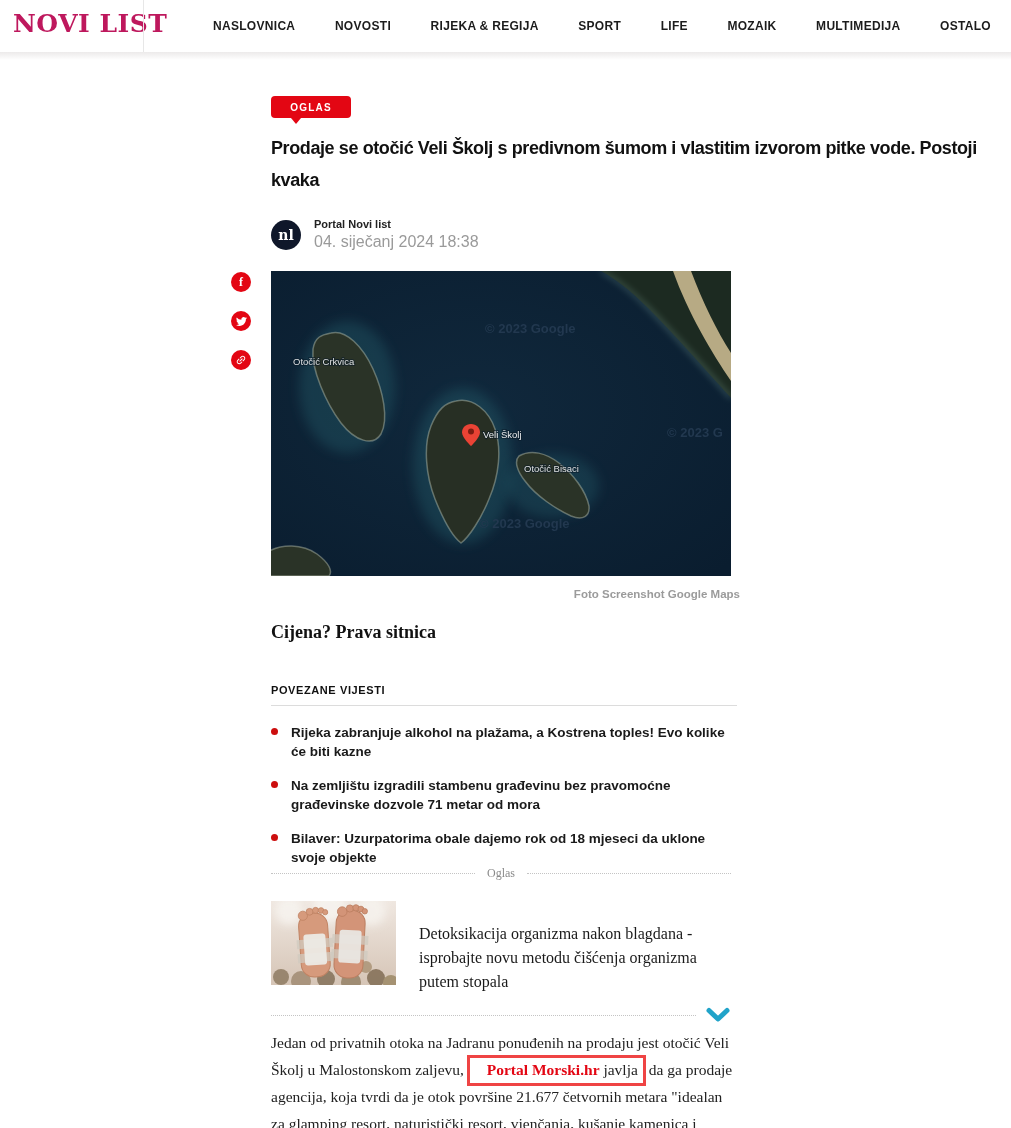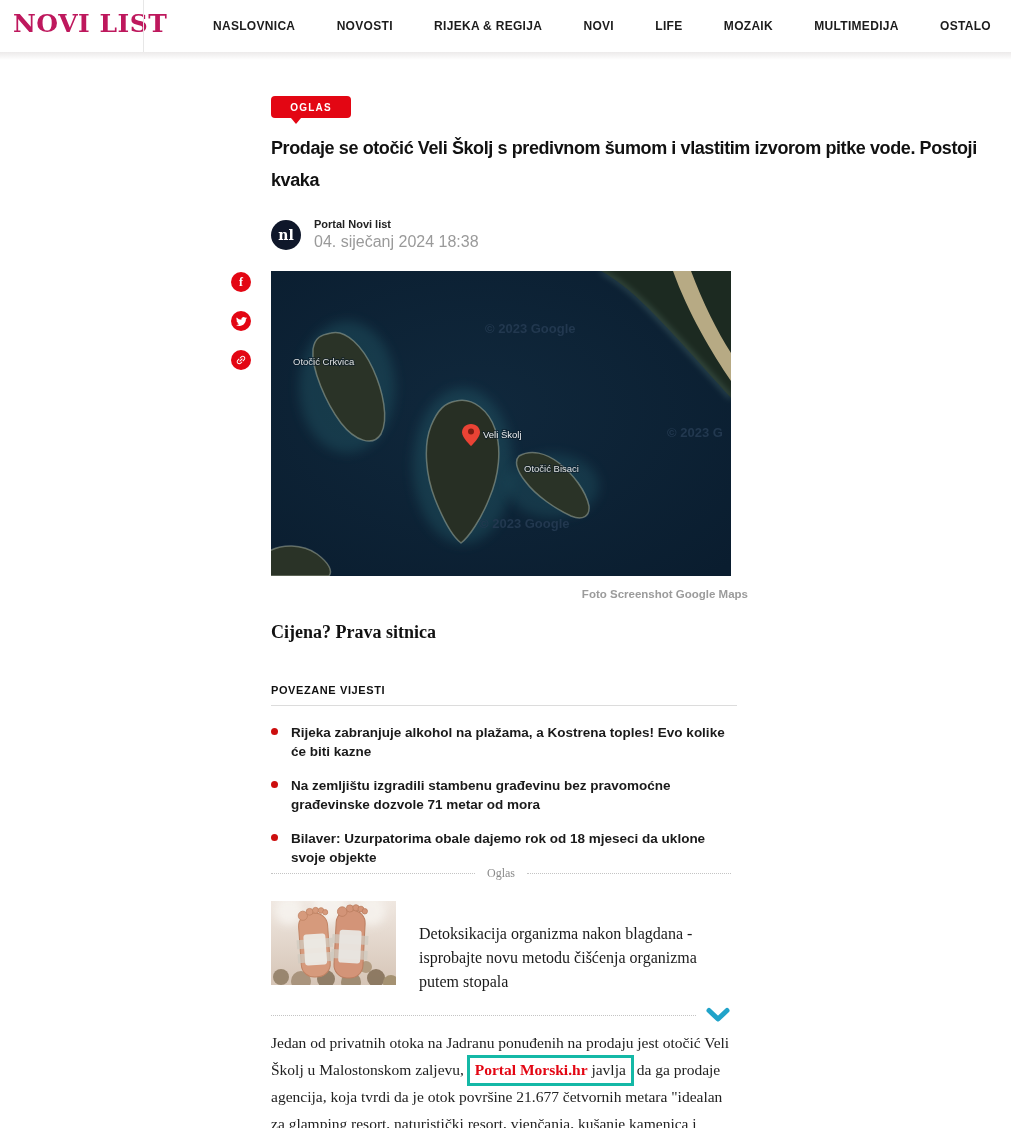--- a/index.html
+++ b/index.html
@@ -35,21 +35,21 @@
     font-family:"DejaVu Serif", serif; font-weight:bold; font-size:14px; }
   .author-name { font-size:11px; font-weight:bold; color:#222; }
   .author-date { font-size:16px; color:#9a9a9a; margin-top:3px; }
 
   .share { position:absolute; left:231px; top:220px; display:flex; flex-direction:column; gap:19px; }
   .share-btn { width:20px; height:20px; border-radius:50%; background:#e30613; color:#fff;
     display:flex; align-items:center; justify-content:center; cursor:pointer; }
   .share-btn .fb-glyph { font-family:"Liberation Serif", serif; font-weight:bold; font-size:12px; line-height:1; }
 
   .figure { position:absolute; left:271px; top:219px; width:460px; height:305px; overflow:hidden; }
-  .caption { position:absolute; left:288px; top:536px; width:460px; text-align:right;
+  .caption { position:absolute; left:280px; top:536px; width:460px; text-align:right;
     font-size:11.5px; font-weight:bold; color:#9b9b9b; }
 
   .subheading { position:absolute; left:271px; top:570px;
     font-family:"Liberation Serif", serif; font-size:18px; font-weight:bold; color:#111; }
 
   .related { position:absolute; left:271px; top:632px; width:466px; }
   .related-title { font-size:11px; font-weight:bold; letter-spacing:0.6px; color:#111;
     padding-bottom:9px; border-bottom:1px solid #dcdcdc; }
   .related-list { margin-top:17px; display:flex; flex-direction:column; gap:15px; }
   .related-item { display:flex; gap:13px; font-size:13.5px; font-weight:bold;
@@ -65,35 +65,35 @@
   .ad-thumb { width:125px; height:84px; flex:none; overflow:hidden; }
   .ad-title { font-family:"Liberation Serif", serif; font-size:16px; line-height:24px;
     color:#1a1a1a; padding-top:21px;margin-left:9px; }
 
   .collapse-divider { position:absolute; left:271px; top:950px; width:460px; height:26px;
     display:flex; align-items:center; }
   .chevron { margin-left:9px; flex:none; cursor:pointer; }
 
   .body-text { position:absolute; left:271px; top:977px; width:466px;
     font-family:"Liberation Serif", serif; font-size:15.5px; line-height:27px; color:#222; }
-  .highlight-box { display:inline-block; border:3px solid #14b8a6; padding:0 5px 2px 5px;
+  .highlight-box { display:inline-block; border:3px solid #ef4444; padding:0 5px 2px 17px;
     margin:-4px -1px; line-height:23px; }
   .red-link { color:#e30613; font-weight:bold; cursor:pointer; }
 </style>
 </head>
 <body>
 
 <div class="header">
   <div class="logo">NOVI LIST</div>
   <div class="logo-divider"></div>
   <div class="nav">
     <div class="nav-item">NASLOVNICA</div>
     <div class="nav-item">NOVOSTI</div>
     <div class="nav-item">RIJEKA &amp; REGIJA</div>
-    <div class="nav-item">NOVI</div>
+    <div class="nav-item">SPORT</div>
     <div class="nav-item">LIFE</div>
     <div class="nav-item">MOZAIK</div>
     <div class="nav-item">MULTIMEDIJA</div>
     <div class="nav-item">OSTALO</div>
   </div>
 </div>
 
 <div class="main">
 
   <div class="tag">OGLAS</div>

